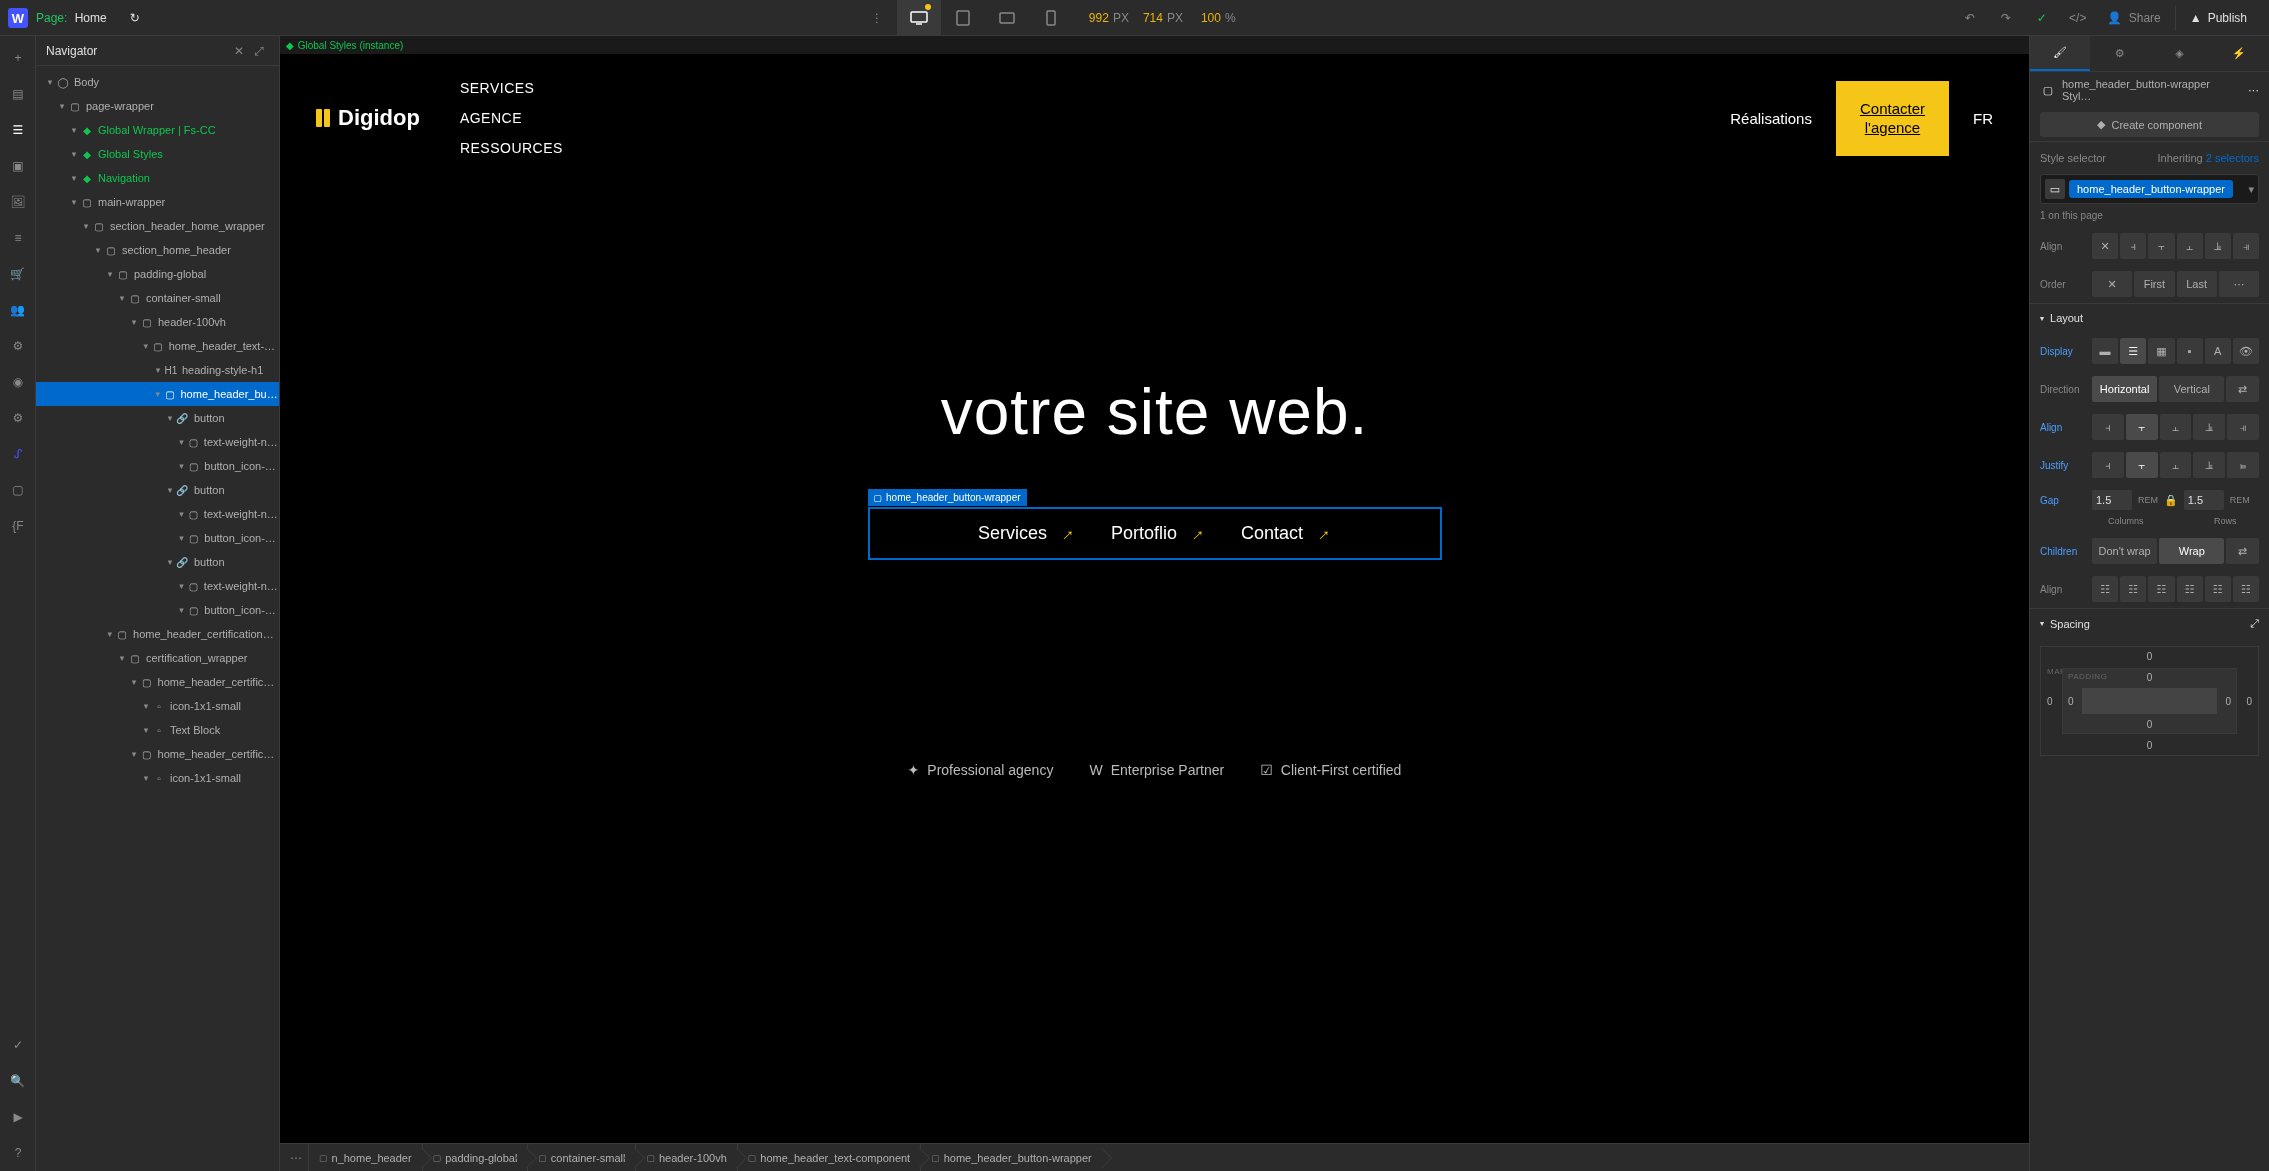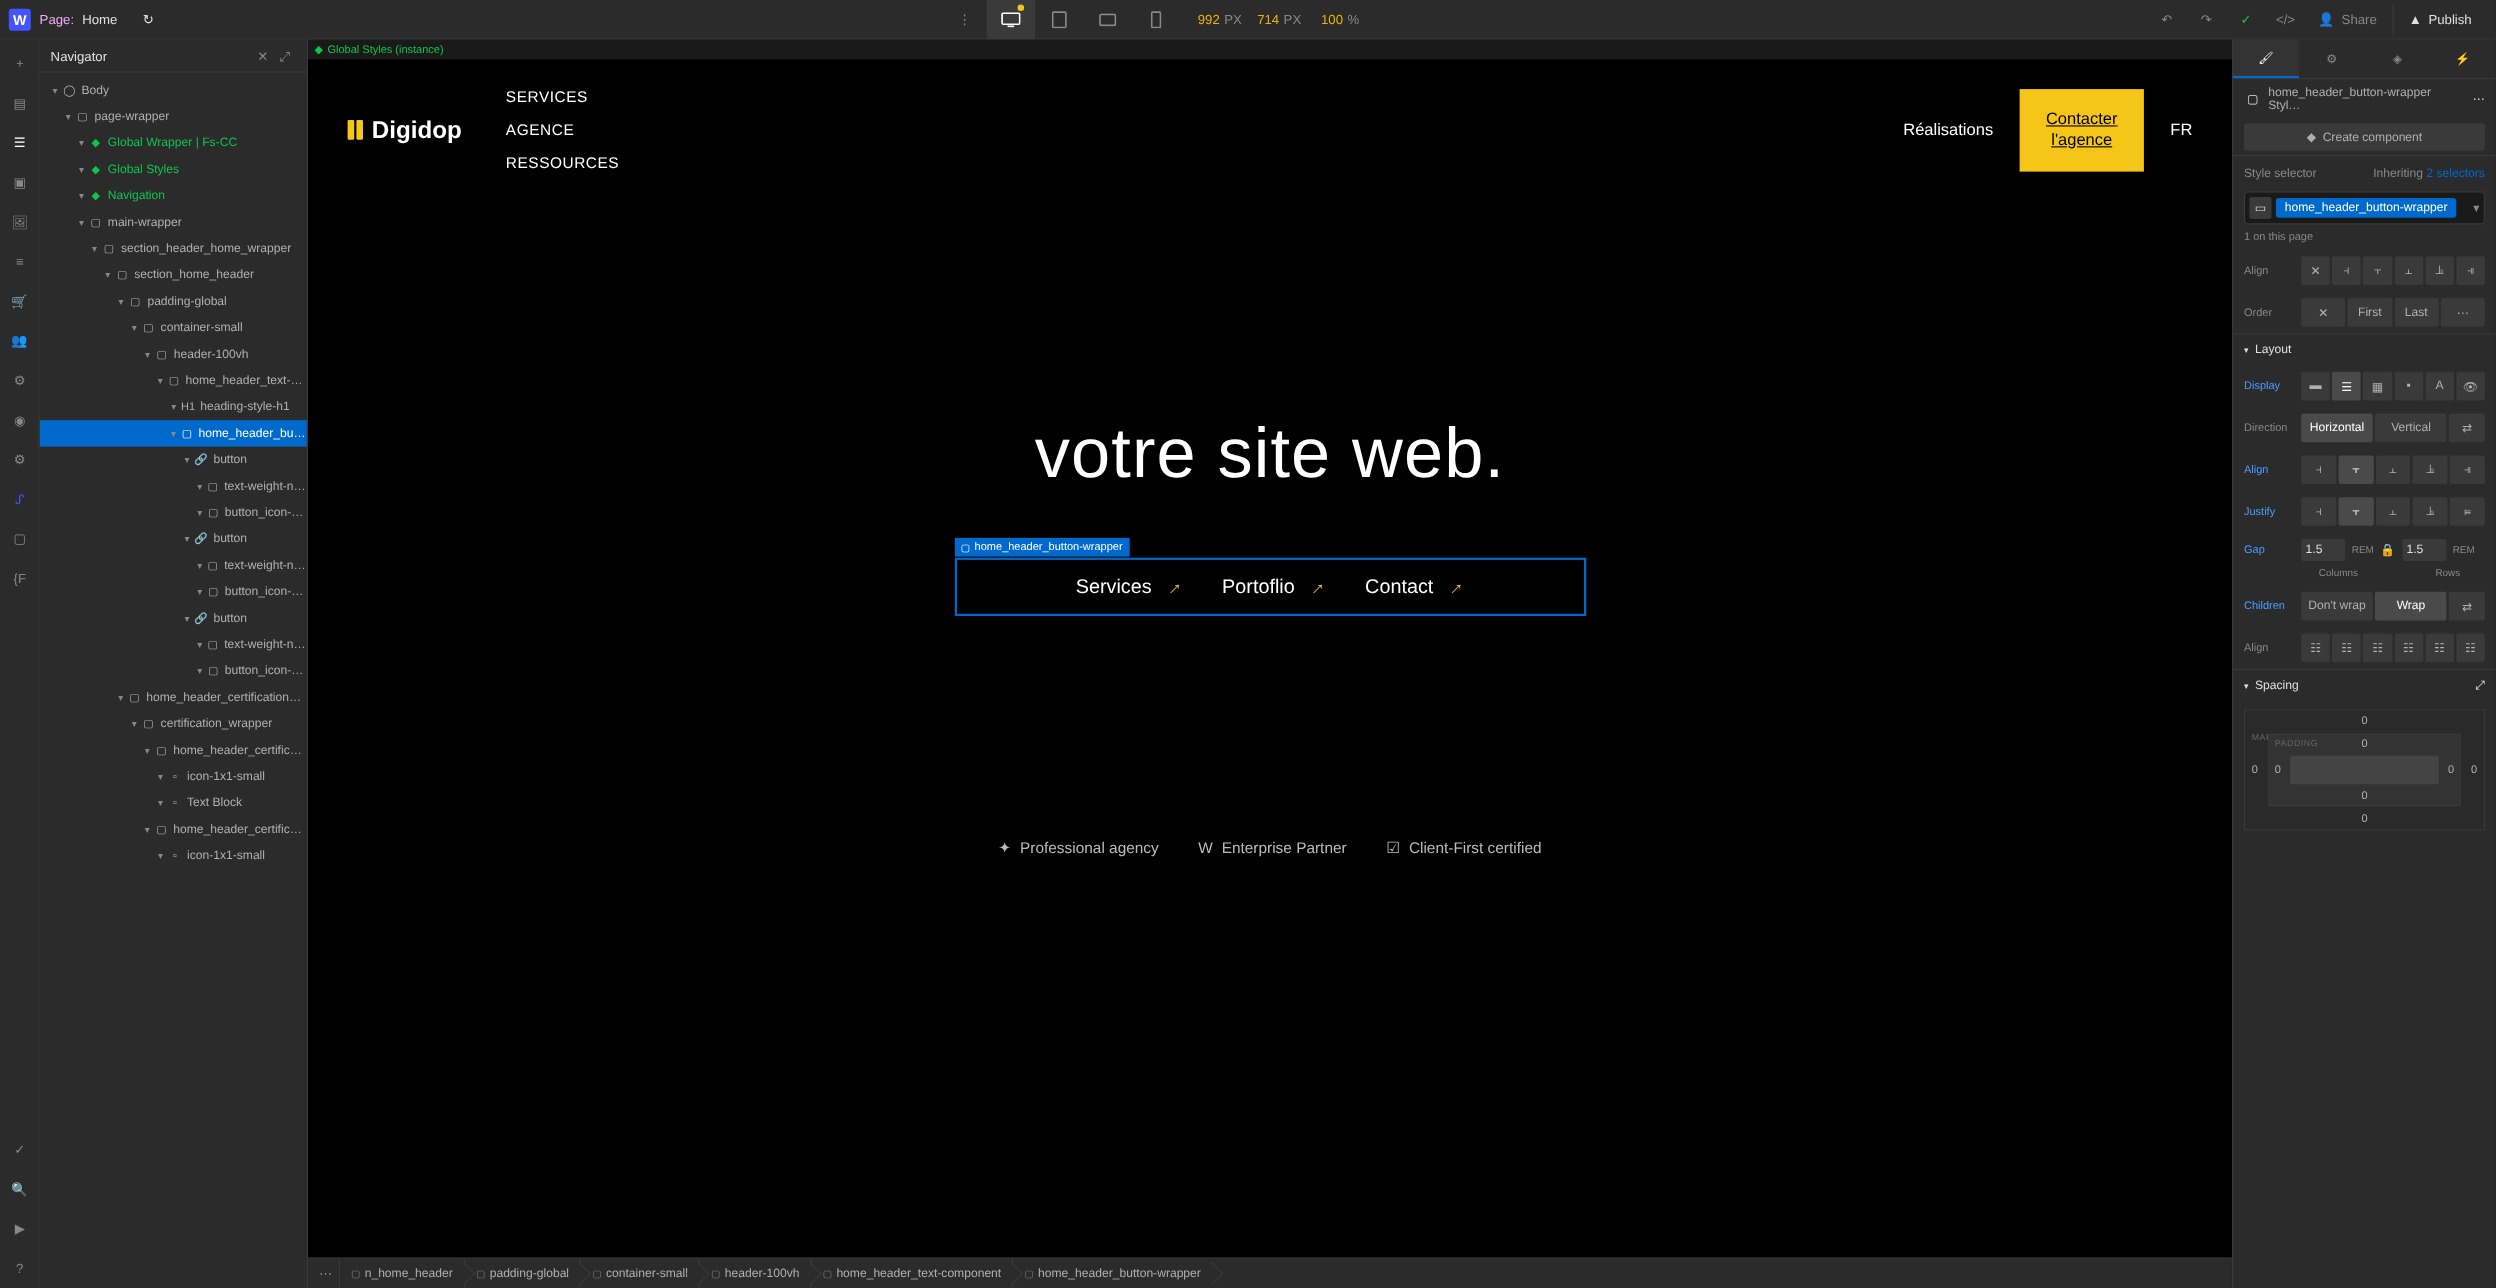--- a/index.html
+++ b/index.html
@@ -2,21 +2,21 @@
 <html><head>
 <meta charset="utf-8">
 <style>
 * { margin: 0; padding: 0; box-sizing: border-box; font-family: -apple-system, BlinkMacSystemFont, "Segoe UI", Arial, sans-serif; }
 body { background: #1a1a1a; color: #e0e0e0; font-size: 12px; overflow: hidden; height: 100vh; }
 
 
 .topbar { height: 36px; background: #2b2b2b; border-bottom: 1px solid #3a3a3a; display: flex; align-items: center; padding: 0 8px; gap: 8px; }
 .topbar .logo { width: 20px; height: 20px; background: #4353ff; border-radius: 3px; position: relative; }
 .topbar .logo::after { content: 'W'; color: #fff; font-weight: bold; position: absolute; top: 50%; left: 50%; transform: translate(-50%, -50%); font-size: 13px; }
-.topbar .page-label { color: #f0abfc; }
+.topbar .page-label { color: #22c55e; }
 .topbar .page-name { color: #e0e0e0; margin-left: 4px; }
 .topbar .refresh { margin-left: 8px; width: 24px; height: 24px; display: flex; align-items: center; justify-content: center; border-radius: 3px; }
 .topbar .spacer { flex: 1; }
 .topbar .menu-dots { width: 24px; height: 24px; display: flex; align-items: center; justify-content: center; color: #888; }
 .topbar .viewport-group { display: flex; align-items: center; }
 .topbar .viewport-btn { width: 44px; height: 36px; display: flex; align-items: center; justify-content: center; color: #888; position: relative; }
 .topbar .viewport-btn.active { background: #3a3a3a; color: #fff; }
 .topbar .viewport-btn.active::after { content: ''; position: absolute; top: 4px; right: 10px; width: 6px; height: 6px; background: #f5c518; border-radius: 50%; }
 .topbar .dims { display: flex; align-items: center; gap: 4px; color: #888; margin-left: 8px; }
 .topbar .dims .num { color: #eab308; }

